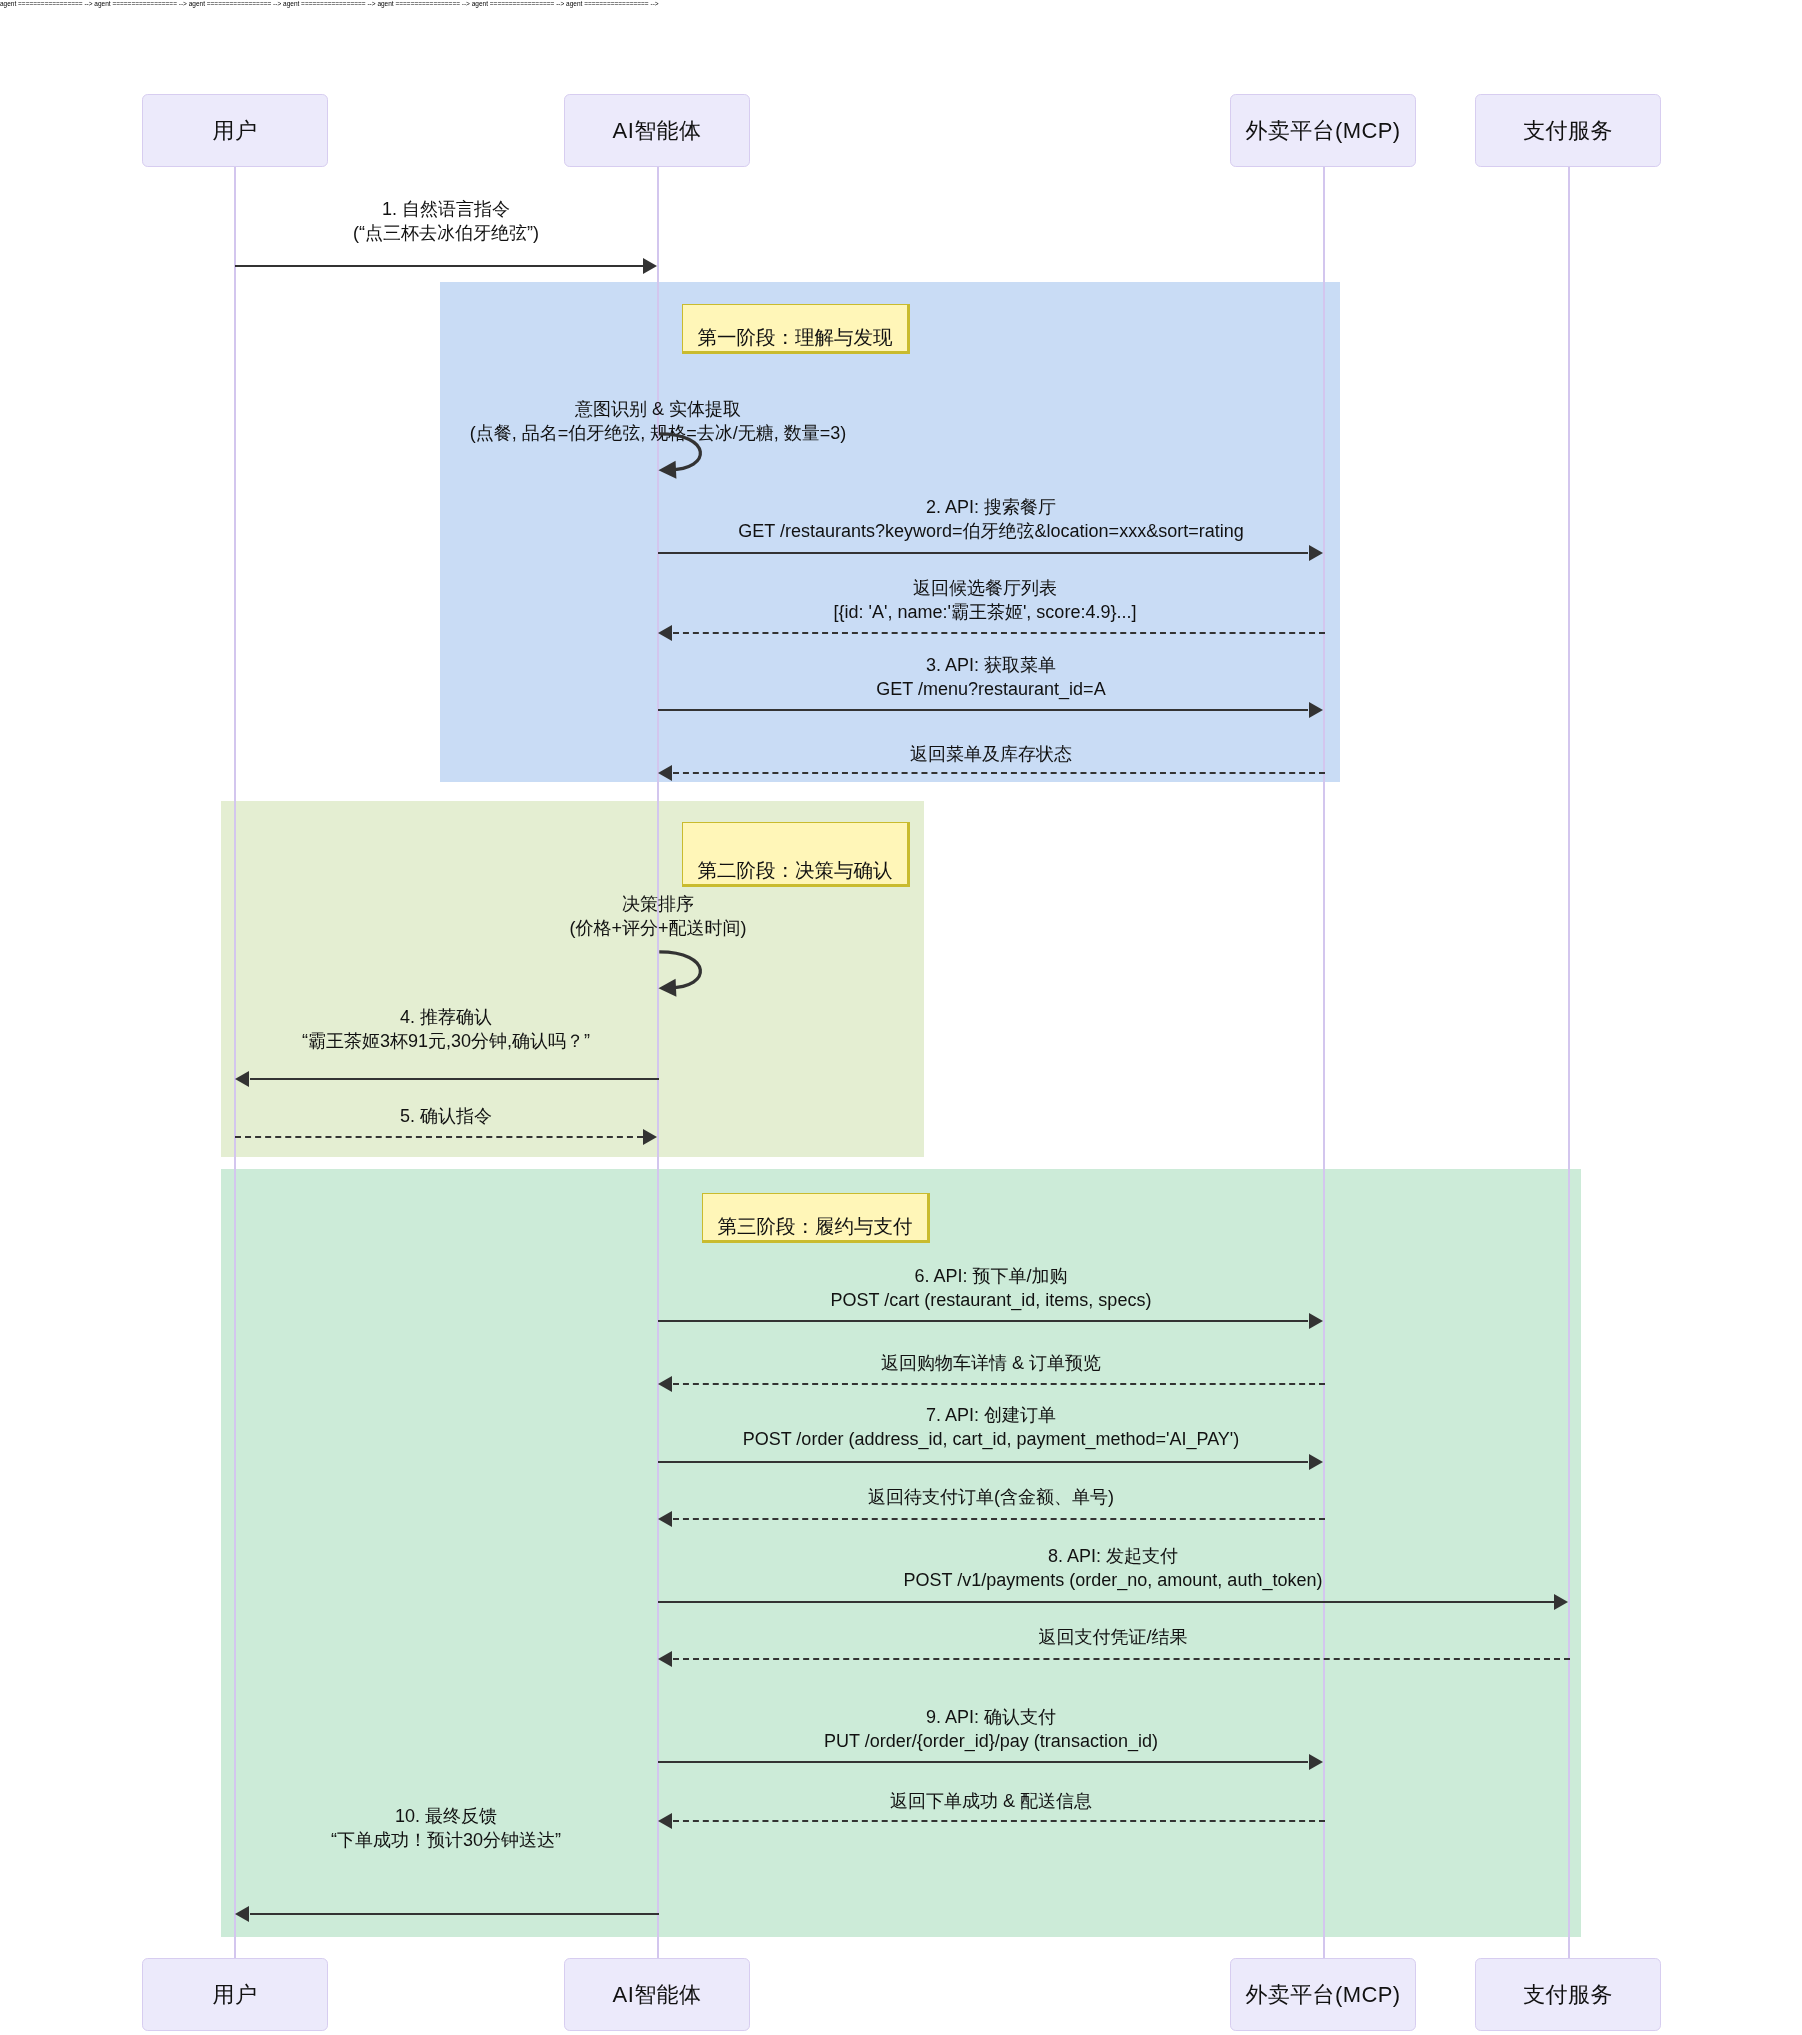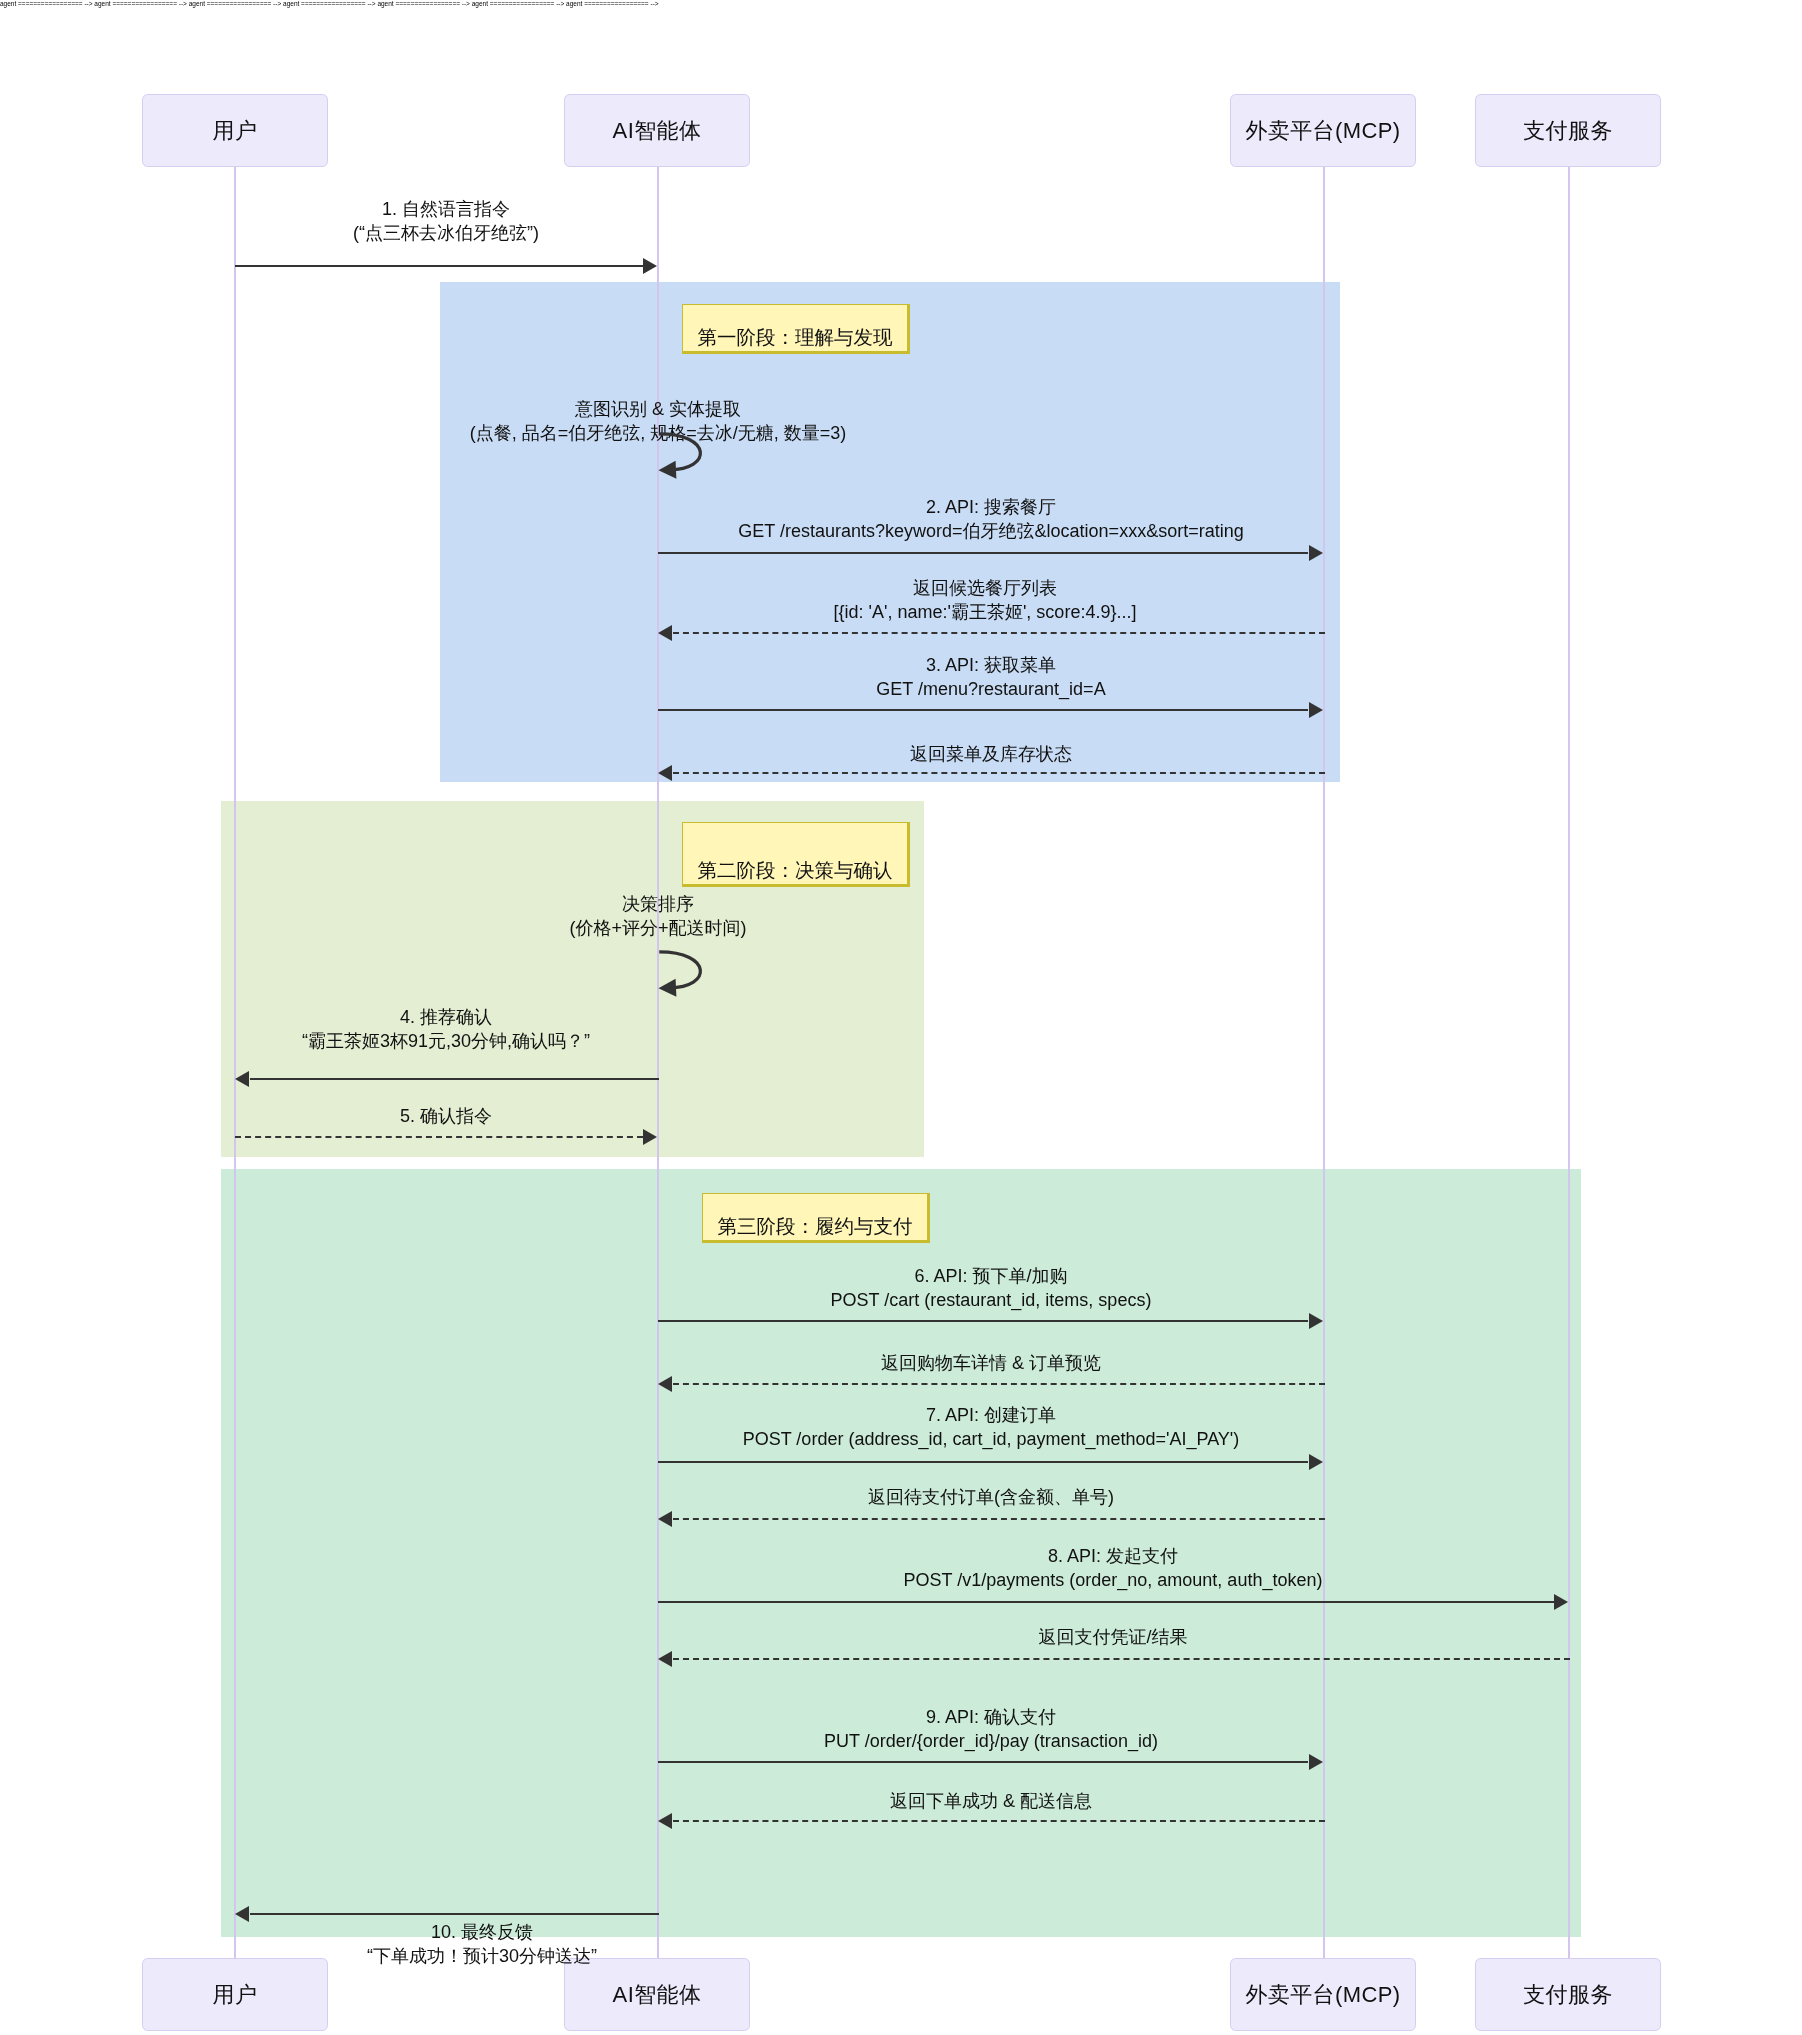--- a/index.html
+++ b/index.html
@@ -266,21 +266,21 @@
   <div class="arrow-head right" style="left:1309px;top:1754px;"></div>
 
    agent ================= --&gt;
   <div class="msg-label" style="left:991px;top:1789px;">
     <div>返回下单成功 &amp; 配送信息</div>
   </div>
   <div class="arrow-line dashed" style="left:673px;top:1820px;width:652px;"></div>
   <div class="arrow-head left" style="left:658px;top:1813px;"></div>
 
   
-  <div class="msg-label" style="left:446px;top:1920px;margin-left:36px;">
+  <div class="msg-label" style="left:446px;top:1804px;">
     <div>10. 最终反馈</div>
     <div>“下单成功！预计30分钟送达”</div>
   </div>
   <div class="arrow-line" style="left:250px;top:1913px;width:409px;"></div>
   <div class="arrow-head left" style="left:235px;top:1906px;"></div>
 
 </div>
 
 
 </body></html>

